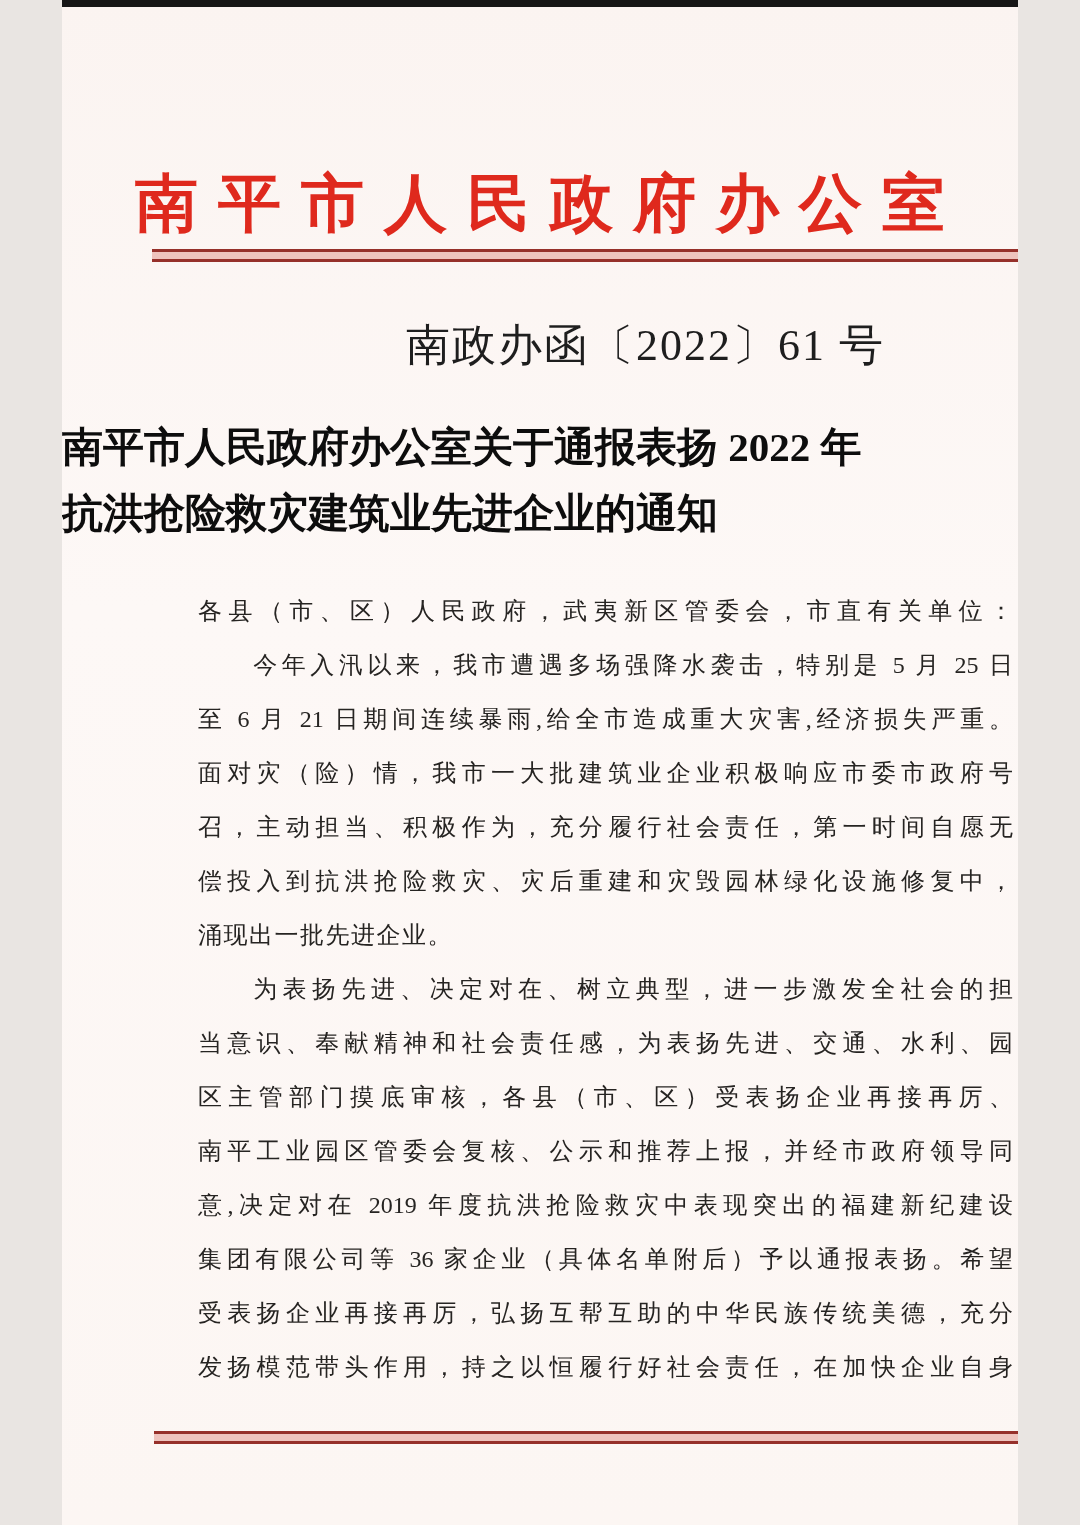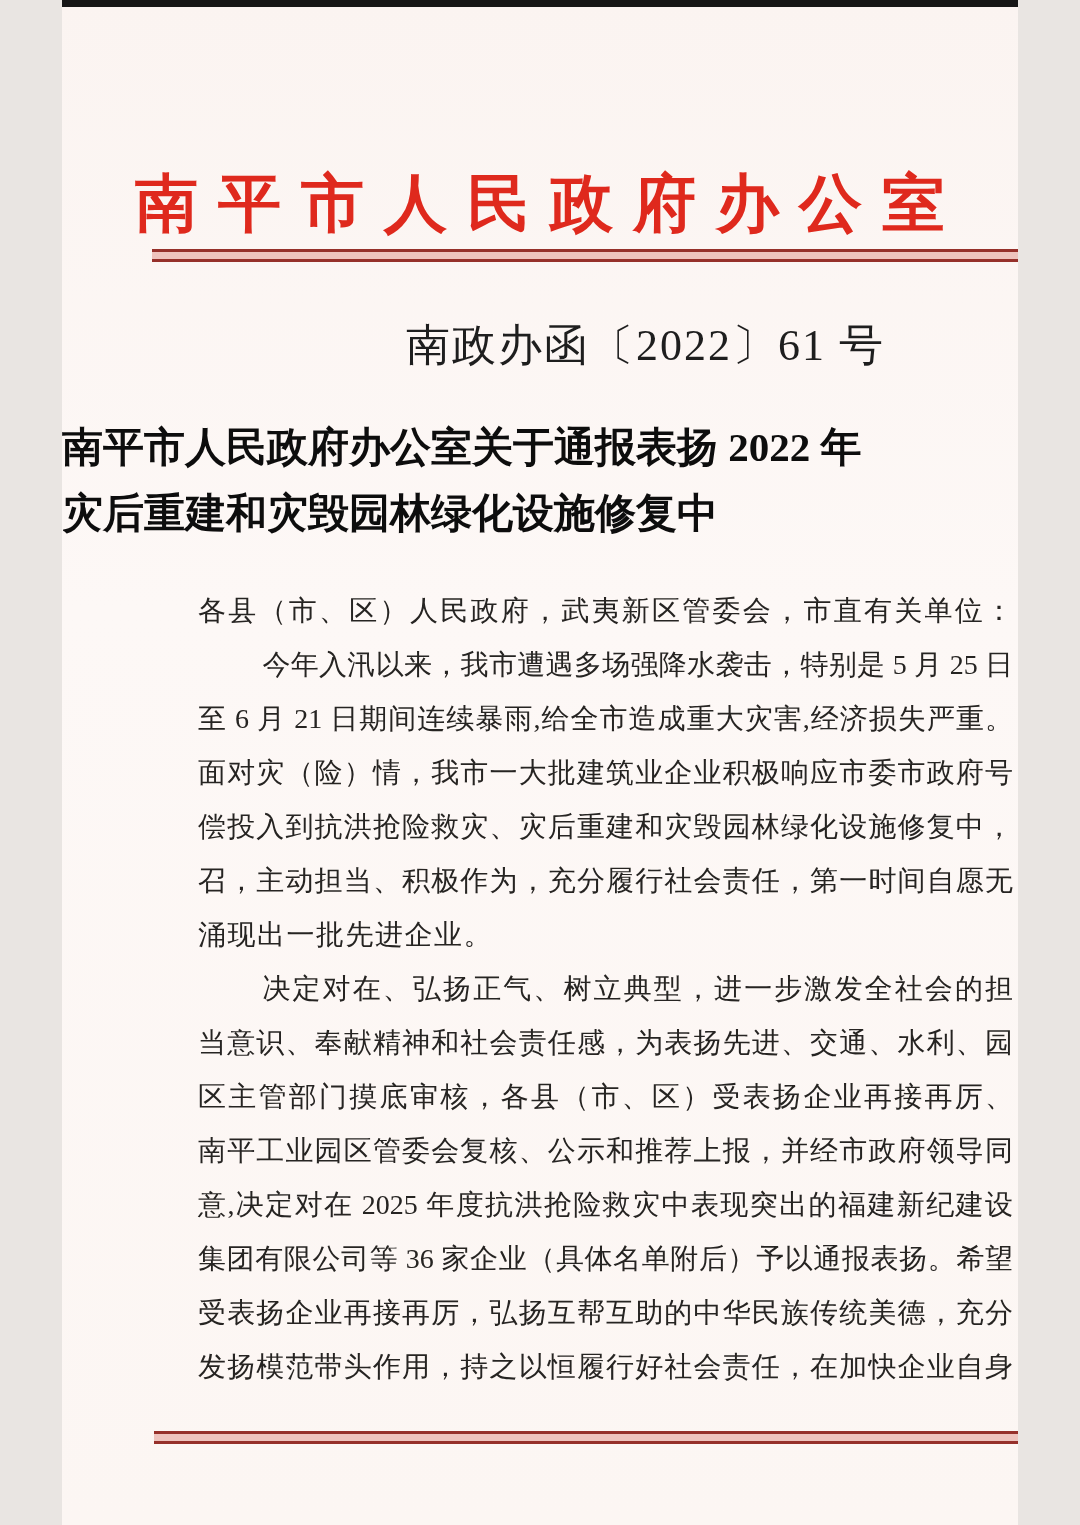--- a/index.html
+++ b/index.html
@@ -56,21 +56,21 @@
     position:absolute;top:414px;left:0;right:0;
     text-align:left;
     font-size:41px;
     font-weight:bold;
     color:#0d0d0d;
     line-height:66px;
   }
   .doc-title .title-line{display:block;white-space:nowrap;}
   .body-text{
     position:absolute;top:584px;left:136px;width:815px;
-    font-size:28px;
+    font-size:24px;
     line-height:54px;
     color:var(--text-color);
   }
   .line{
     text-align:justify;
     text-align-last:justify;
     white-space:nowrap;
   }
   .line.indent{text-indent:2.3em;}
   .line.no-fill{text-align-last:left;letter-spacing:1.5px;}
@@ -83,36 +83,36 @@
   <div class="scan-strip"></div>
 
   <h1 class="org-title">南平市人民政府办公室</h1>
 
   <div class="red-rule header-rule"></div>
 
   <div class="doc-number">南政办函〔2022〕61 号</div>
 
   <h2 class="doc-title">
     <span class="title-line">南平市人民政府办公室关于通报表扬 2022 年</span>
-    <span class="title-line">灾后重建和灾毁园林绿化设施修复中</span>
+    <span class="title-line">抗洪抢险救灾建筑业先进企业的通知</span>
   </h2>
 
   <div class="body-text">
     <div class="line">各县（市、区）人民政府，武夷新区管委会，市直有关单位：</div>
     <div class="line indent">今年入汛以来，我市遭遇多场强降水袭击，特别是 5 月 25 日</div>
     <div class="line">至 6 月 21 日期间连续暴雨,给全市造成重大灾害,经济损失严重。</div>
     <div class="line">面对灾（险）情，我市一大批建筑业企业积极响应市委市政府号</div>
+    <div class="line">召，主动担当、积极作为，充分履行社会责任，第一时间自愿无</div>
     <div class="line">偿投入到抗洪抢险救灾、灾后重建和灾毁园林绿化设施修复中，</div>
-    <div class="line">召，主动担当、积极作为，充分履行社会责任，第一时间自愿无</div>
     <div class="line no-fill">涌现出一批先进企业。</div>
-    <div class="line indent">决定对在、弘扬正气、树立典型，进一步激发全社会的担</div>
+    <div class="line indent">为表扬先进、决定对在、树立典型，进一步激发全社会的担</div>
     <div class="line">当意识、奉献精神和社会责任感，为表扬先进、交通、水利、园</div>
     <div class="line">区主管部门摸底审核，各县（市、区）受表扬企业再接再厉、</div>
     <div class="line">南平工业园区管委会复核、公示和推荐上报，并经市政府领导同</div>
-    <div class="line">意,决定对在 2025 年度抗洪抢险救灾中表现突出的福建新纪建设</div>
+    <div class="line">意,决定对在 2019 年度抗洪抢险救灾中表现突出的福建新纪建设</div>
     <div class="line">集团有限公司等 36 家企业（具体名单附后）予以通报表扬。希望</div>
     <div class="line">受表扬企业再接再厉，弘扬互帮互助的中华民族传统美德，充分</div>
     <div class="line">发扬模范带头作用，持之以恒履行好社会责任，在加快企业自身</div>
   </div>
 
   <div class="red-rule footer-rule"></div>
 
 </div>
 
 </body></html>

